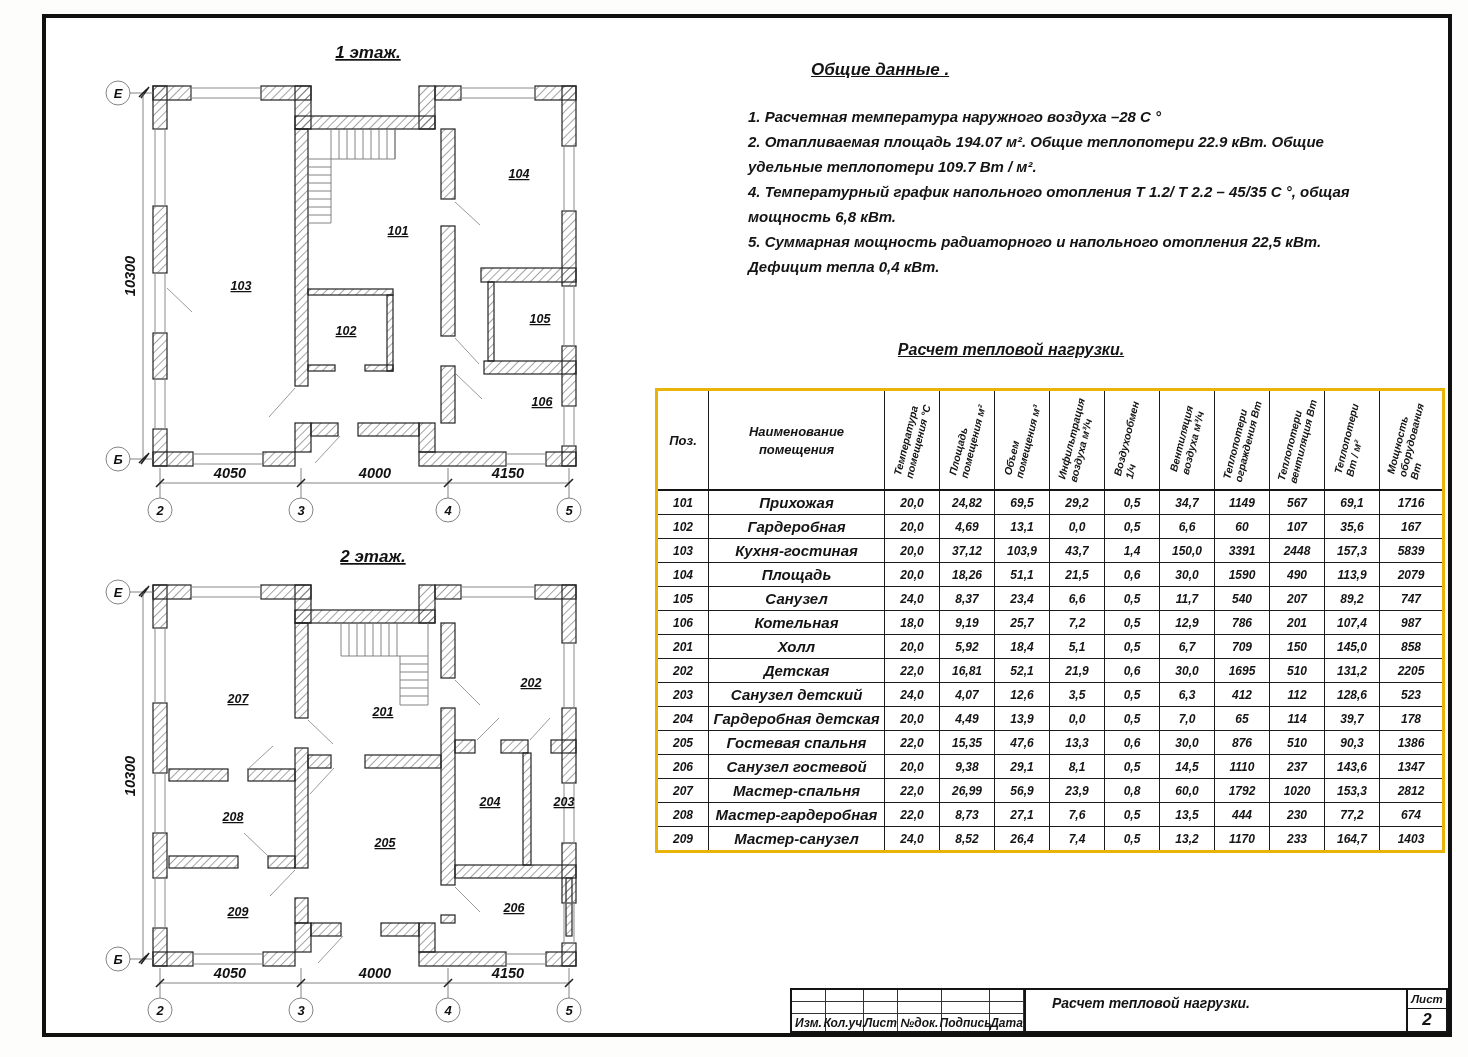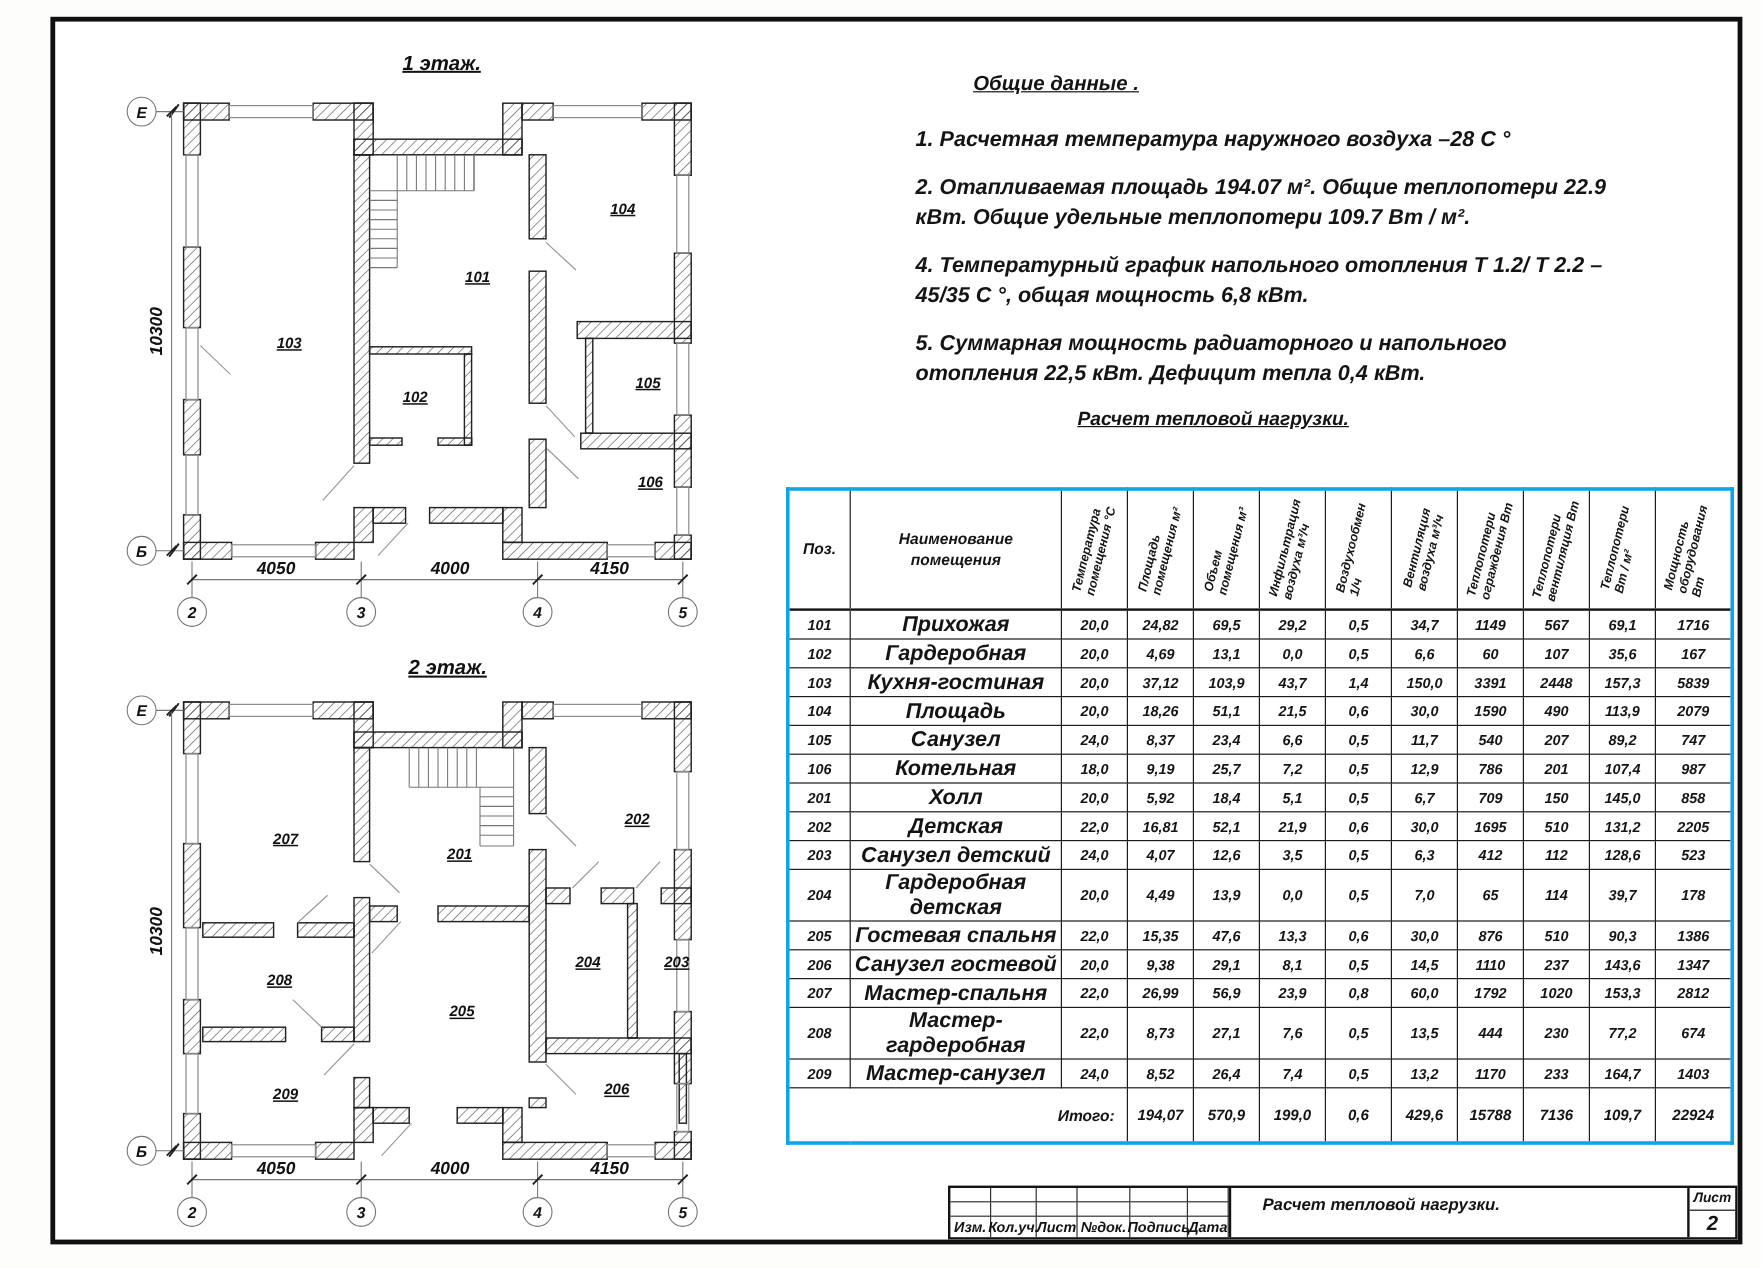--- a/index.html
+++ b/index.html
@@ -20,48 +20,48 @@
   .axis-label{font-size:13px;font-weight:700;font-style:italic;}
   
   .notes{
     position:absolute;left:748px;top:60px;width:606px;
     font-style:italic;font-weight:700;color:#141414;
   }
   .notes-title{
     font-size:17px;text-align:left;width:480px;margin:0 auto 24px auto;
   }
   .notes-title span{text-decoration:underline;}
-  .notes p{margin:15px;font-size:18px;line-height:25px;}
+  .notes p{margin:0;font-size:15px;line-height:25px;}
   
   .tbl-title{
     position:absolute;left:655px;top:341px;width:712px;text-align:center;
     font-style:italic;font-weight:700;font-size:16px;color:#141414;
   }
   .tbl-title span{text-decoration:underline;}
   table.heat{
     position:absolute;left:655px;top:388px;border-collapse:collapse;
     table-layout:fixed;width:790px;
     font-style:italic;font-weight:700;color:#141414;
   }
   table.heat th,table.heat td{
     border:1.5px solid #1c1c1c;padding:0;text-align:center;vertical-align:middle;
     overflow:hidden;
   }
-  table.heat{border:3px solid #0ea5e9;margin-top:18px;}
+  table.heat{border:3px solid #eab308;}
   table.heat thead th{height:98px;position:relative;border-bottom:2.5px solid #151515;}
   table.heat thead .flat{font-size:13px;white-space:pre-line;line-height:1.25;}
   table.heat thead .rot{
     position:absolute;left:50%;top:50%;
     transform:translate(-50%,-50%) rotate(-76deg);
     transform-origin:center;white-space:pre-line;text-align:left;
     font-size:10.5px;line-height:1.15;width:max-content;
   }
   table.heat tbody td{height:23px;font-size:12px;}
   table.heat td.c-pos{font-size:12px;}
-  table.heat td.c-name{font-size:18px;}
+  table.heat td.c-name{font-size:15px;}
   table.heat tr.totals td{height:44px;font-size:12.5px;}
   table.heat tr.totals td.itogo{text-align:right;padding-right:10px;font-size:13px;}
   
   .tblock{
     position:absolute;left:790px;top:988px;width:658px;height:45px;
     border:2px solid #141414;box-sizing:border-box;display:flex;
     font-style:italic;font-weight:700;color:#141414;background:#fff;
   }
   .tb-grid{
     width:232px;display:grid;box-sizing:border-box;
@@ -620,32 +620,20 @@
         <td class="c-num">8,52</td>
         <td class="c-num">26,4</td>
         <td class="c-num">7,4</td>
         <td class="c-num">0,5</td>
         <td class="c-num">13,2</td>
         <td class="c-num">1170</td>
         <td class="c-num">233</td>
         <td class="c-num">164,7</td>
         <td class="c-num">1403</td>
       </tr>
-      <tr class="totals">
-        <td colspan="3" class="itogo">Итого:</td>
-        <td class="c-num">194,07</td>
-        <td class="c-num">570,9</td>
-        <td class="c-num">199,0</td>
-        <td class="c-num">0,6</td>
-        <td class="c-num">429,6</td>
-        <td class="c-num">15788</td>
-        <td class="c-num">7136</td>
-        <td class="c-num">109,7</td>
-        <td class="c-num">22924</td>
-      </tr>
     </tbody>
 </table>
 
 <div class="tblock">
   <div class="tb-grid">
       <div class="cell"></div>
       <div class="cell"></div>
       <div class="cell"></div>
       <div class="cell"></div>
       <div class="cell"></div>

